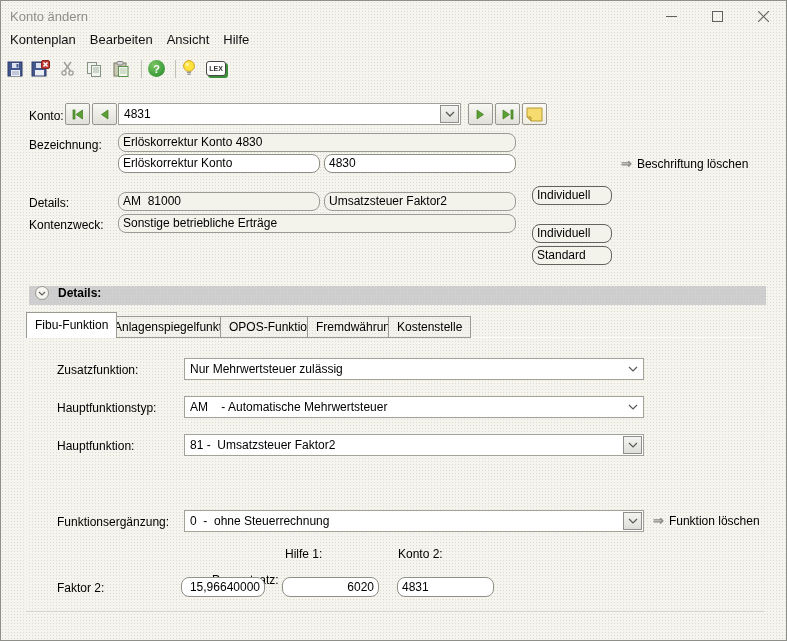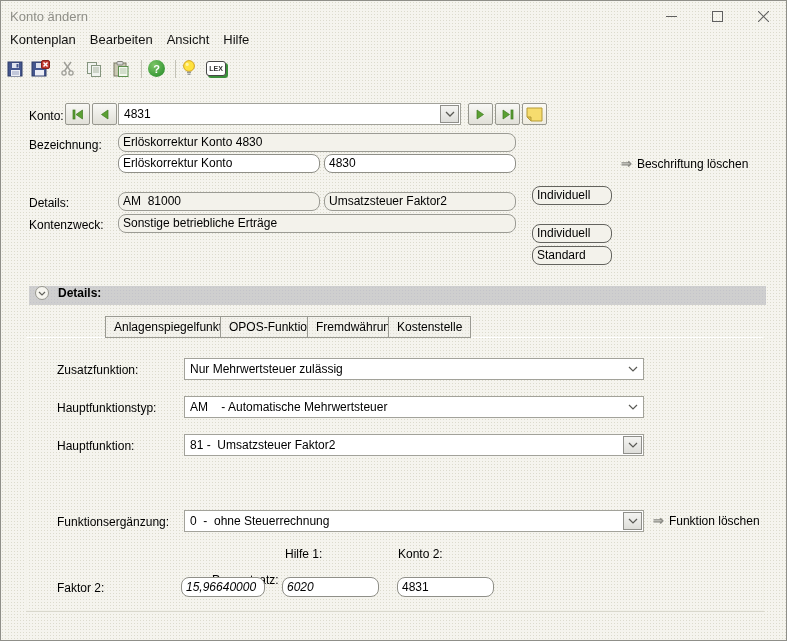--- a/index.html
+++ b/index.html
@@ -55,21 +55,21 @@
     display:flex; align-items:flex-start; gap:9px; padding-left:6px; }
   .detailsbar b { font-size:12px; }
   .chev-circle { width:14px; height:14px; border-radius:50%; background:#f6f5ef; border:1px solid #98988f; display:flex; align-items:center; justify-content:center; }
   .tab { position:absolute; top:315px; height:22px; line-height:20px; padding:0 8px;
     border:1px solid #9a9a92; z-index:1;
     background-color:#f3f2ec; background-image:radial-gradient(#e2e1d6 16%, rgba(0,0,0,0) 17%); background-size:3px 3px; }
   .tab.active { top:311px; height:26px; line-height:24px; background:#fff; border-bottom:0; z-index:3; }
   .panel { position:absolute; left:25px; top:336px; width:738px; height:274px;
     border:1px solid #f2f1e9; border-top:1px solid #ffffff; box-shadow:0 1px 0 #d9d8cd; }
   
-  .num { text-align:left;font-style:italic; }
+  .num { text-align:right; }
   svg { display:block; }
 </style>
 </head>
 <body>
 
 <div class="win">
 
   <div class="titlebar">
     <div class="title">Konto ändern</div>
     <div class="winctl ctl-min">
@@ -254,20 +254,21 @@
 
   <div class="detailsbar">
     <span class="chev-circle">
       <svg width="8" height="5" viewBox="0 0 8 5">
           <polyline points="1,1 4,4 7,1" fill="none" stroke="#62625c" stroke-width="1.2"></polyline>
         </svg>
     </span>
     <b>Details:</b>
   </div>
 
+  <div class="tab active" style="left:25px;">Fibu-Funktion</div>
   <div class="tab" style="left:104px;">Anlagenspiegelfunktion</div>
   <div class="tab" style="left:219px;">OPOS-Funktion</div>
   <div class="tab" style="left:306px;">Fremdwährung</div>
   <div class="tab" style="left:387px;">Kostenstelle</div>
   <div class="panel"></div>
 
   <div class="lbl" style="left:56px; top:361px;">Zusatzfunktion:</div>
   <div class="combo" style="left:183px; top:357px; width:460px;">
     <span class="val">Nur Mehrwertsteuer zulässig</span>
     <span class="chev-flat">

